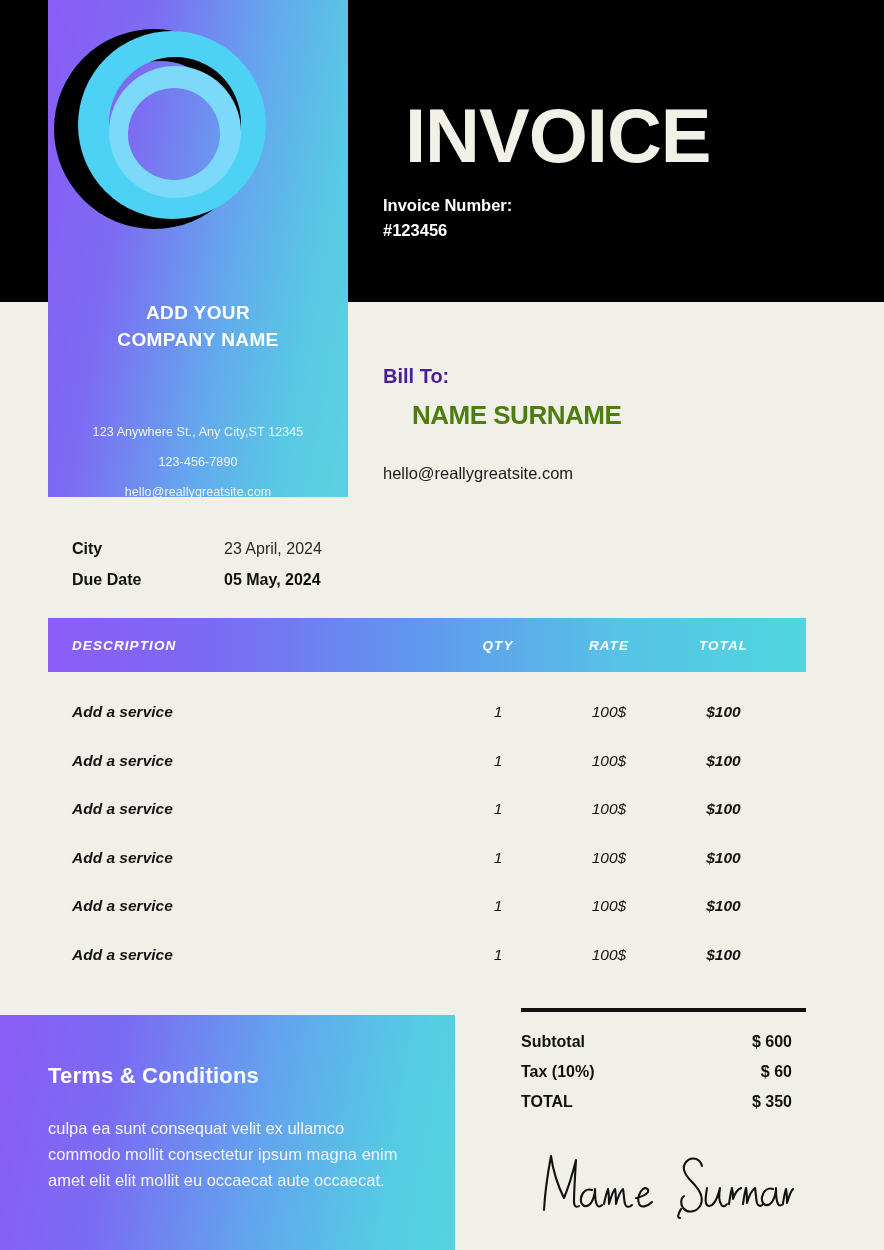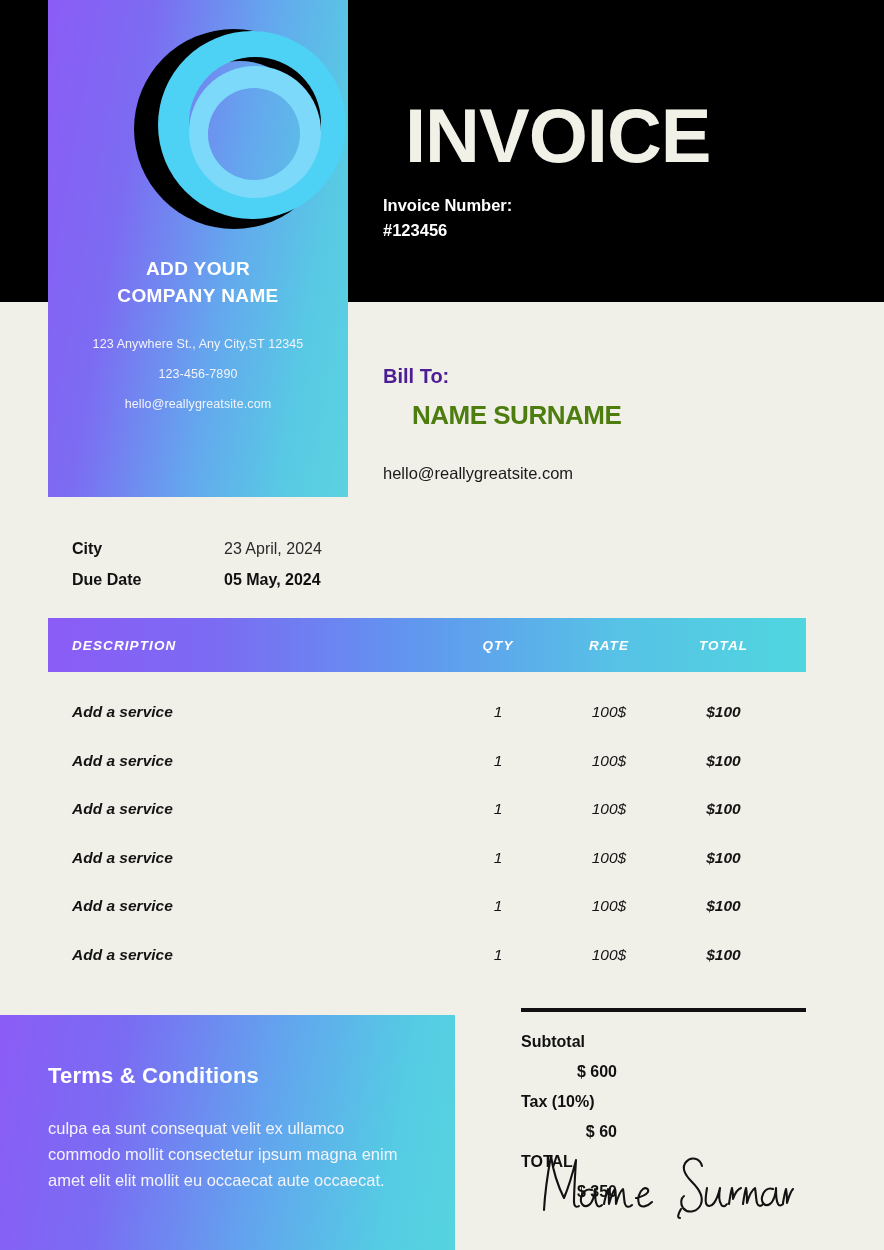--- a/index.html
+++ b/index.html
@@ -12,21 +12,21 @@
   .page { position: relative; width: 884px; height: 1250px; background: #F0EFE8; }
 
   
   .header-black {
     position: absolute; left: 0; top: 0; width: 884px; height: 302px;
     background: #000000;
   }
   .brand-panel {
     position: absolute; left: 48px; top: 0; width: 300px; height: 497px;
     background: linear-gradient(100deg, #8B5CF6 0%, #7C6CF2 28%, #64A7EE 58%, #58C9E4 82%, #5BD2E0 100%);
-    display: flex; flex-direction: column; align-items: flex-end;
+    display: flex; flex-direction: column; align-items: flex-start; gap: 44px;
   }
   .logo-wrap {
     position: relative; width: 220px; height: 215px; margin-top: 22px;
   }
   .logo-wrap svg { display: block; width: 220px; height: 215px; }
 
   .company-name {
     margin-top: 18px; width: 100%; text-align: center;
     color: #FFFFFF; font-weight: 700; font-size: 19px; line-height: 27px;
     letter-spacing: 0.4px;
@@ -89,21 +89,21 @@
   }
   .trow .c-desc { font-weight: 700; }
   .trow .c-qty, .trow .c-rate { font-weight: 400; }
   .trow .c-total { font-weight: 700; }
   .tbody { margin-top: 16px; }
 
   
   .totals { position: absolute; left: 521px; top: 1008px; width: 285px; }
   .totals-rule { height: 4px; background: #111111; width: 285px; }
   .totals-rows { margin-top: 15px; }
-  .trow2 { display: flex; line-height: 30px; font-size: 16px; font-weight: 700; color: #111111; flex-direction: column; }
+  .trow2 { display: flex; line-height: 30px; font-size: 16px; font-weight: 700; color: #111111; }
   .trow2 .tl { width: 175px; }
   .trow2 .tv { width: 110px; text-align: right; padding-right: 14px; }
 
   
   .terms {
     position: absolute; left: 0; top: 1015px; width: 455px; height: 235px;
     background: linear-gradient(100deg, #8B5CF6 0%, #7A6CF3 26%, #62A5EE 58%, #55CBE4 84%, #55D4DF 100%);
     padding: 48px 0 0 48px;
   }
   .terms h3 {

